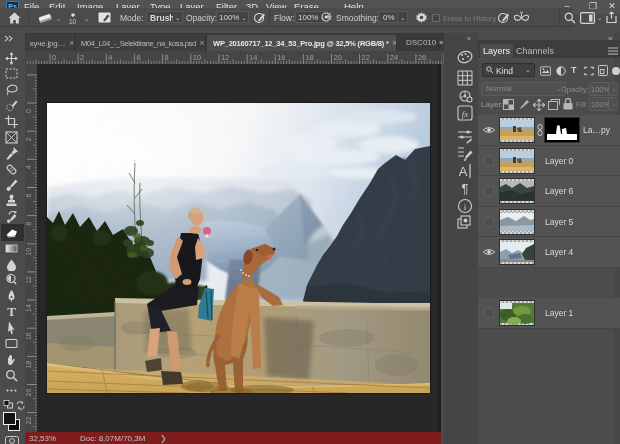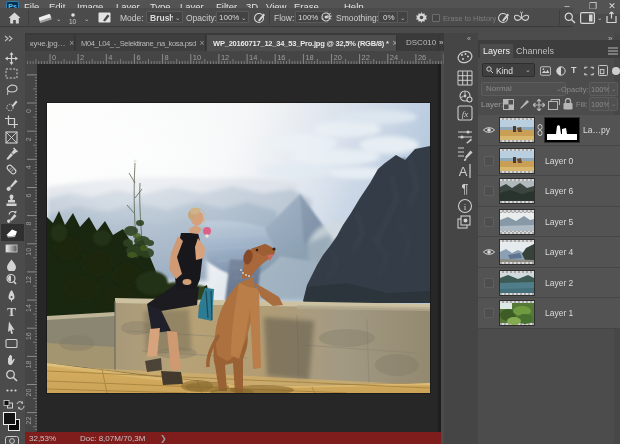--- a/index.html
+++ b/index.html
@@ -1045,33 +1045,20 @@
             <rect width="34" height="24" fill="url(#chk)"></rect>
           <rect x="0" y="2" width="34" height="20" fill="#e6ebee"></rect>
           <path d="M0,12 L6,9 L12,13 L18,10 L24,13 L26,12 L26,22 L0,22 Z" fill="#8ba0b2"></path>
           <path d="M34,4 L26,8 L22,14 L26,22 L34,22 Z" fill="#37433a"></path>
           <path d="M8,15 L20,13 L22,18 L10,19 Z" fill="#5d7390"></path>
           <path d="M0,19 L34,20 L34,22 L0,22 Z" fill="#8a8a80"></path>
         </svg>
       </div>
       <span class="lname">Layer 4</span>
     </div>
-    <div class="lrow" style="top:234.5px;">
-      <div class="noeye"></div>
-      <div class="thumb" style="left:22px;top:3px;">
-        <svg width="34" height="24">
-            <rect width="34" height="24" fill="url(#chk)"></rect>
-          <rect x="0" y="2" width="34" height="20" fill="#cfd8da"></rect>
-          <path d="M0,7 L8,4 L18,8 L28,4 L34,7 L34,22 L0,22 Z" fill="#3e5a55"></path>
-          <path d="M0,12 L34,11 L34,22 L0,22 Z" fill="#4f7d8a"></path>
-          <path d="M0,18 L34,17 L34,22 L0,22 Z" fill="#44707c"></path>
-        </svg>
-      </div>
-      <span class="lname">Layer 2</span>
-    </div>
     <div class="lrow" style="top:265px;border-bottom:1px solid #454545;">
       <div class="noeye"></div>
       <div class="thumb" style="left:22px;top:3px;">
         <svg width="34" height="24">
             <rect width="34" height="24" fill="url(#chk)"></rect>
           <rect x="0" y="2" width="34" height="20" fill="#56793a"></rect>
           <rect x="0" y="2" width="12" height="6" fill="#ddeae4"></rect>
           <ellipse cx="8" cy="14" rx="8" ry="6" fill="#3e5c26"></ellipse>
           <ellipse cx="22" cy="10" rx="9" ry="5" fill="#6f9a40"></ellipse>
           <ellipse cx="25" cy="18" rx="8" ry="5" fill="#487030"></ellipse>

